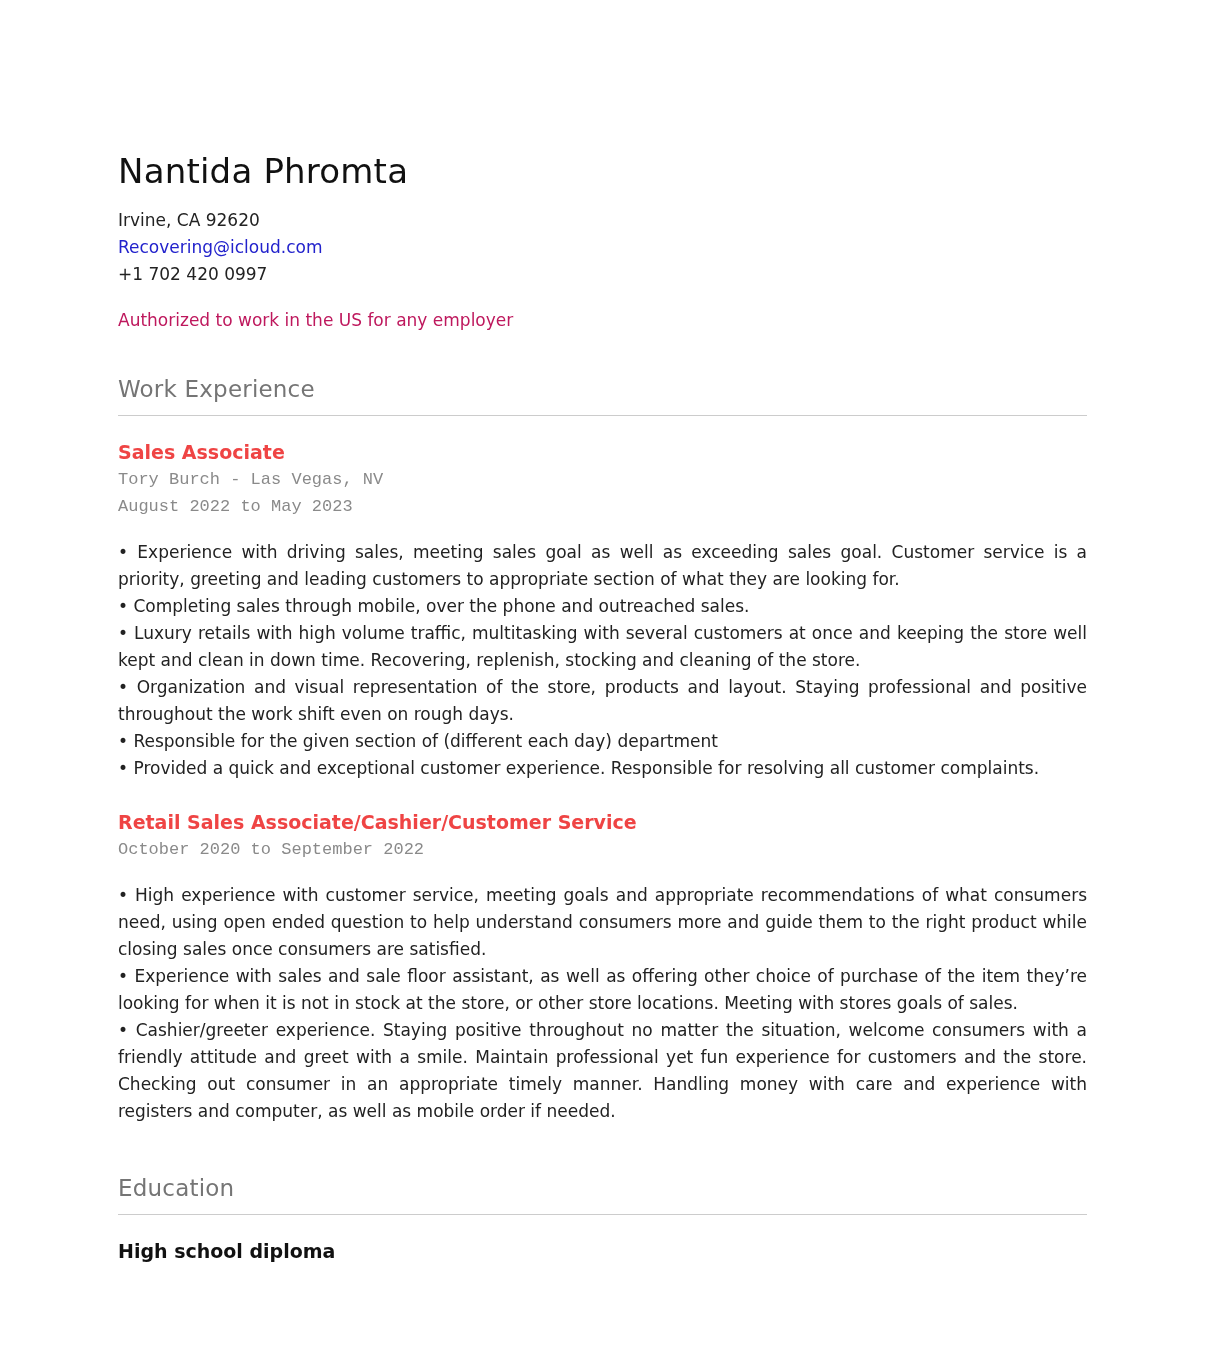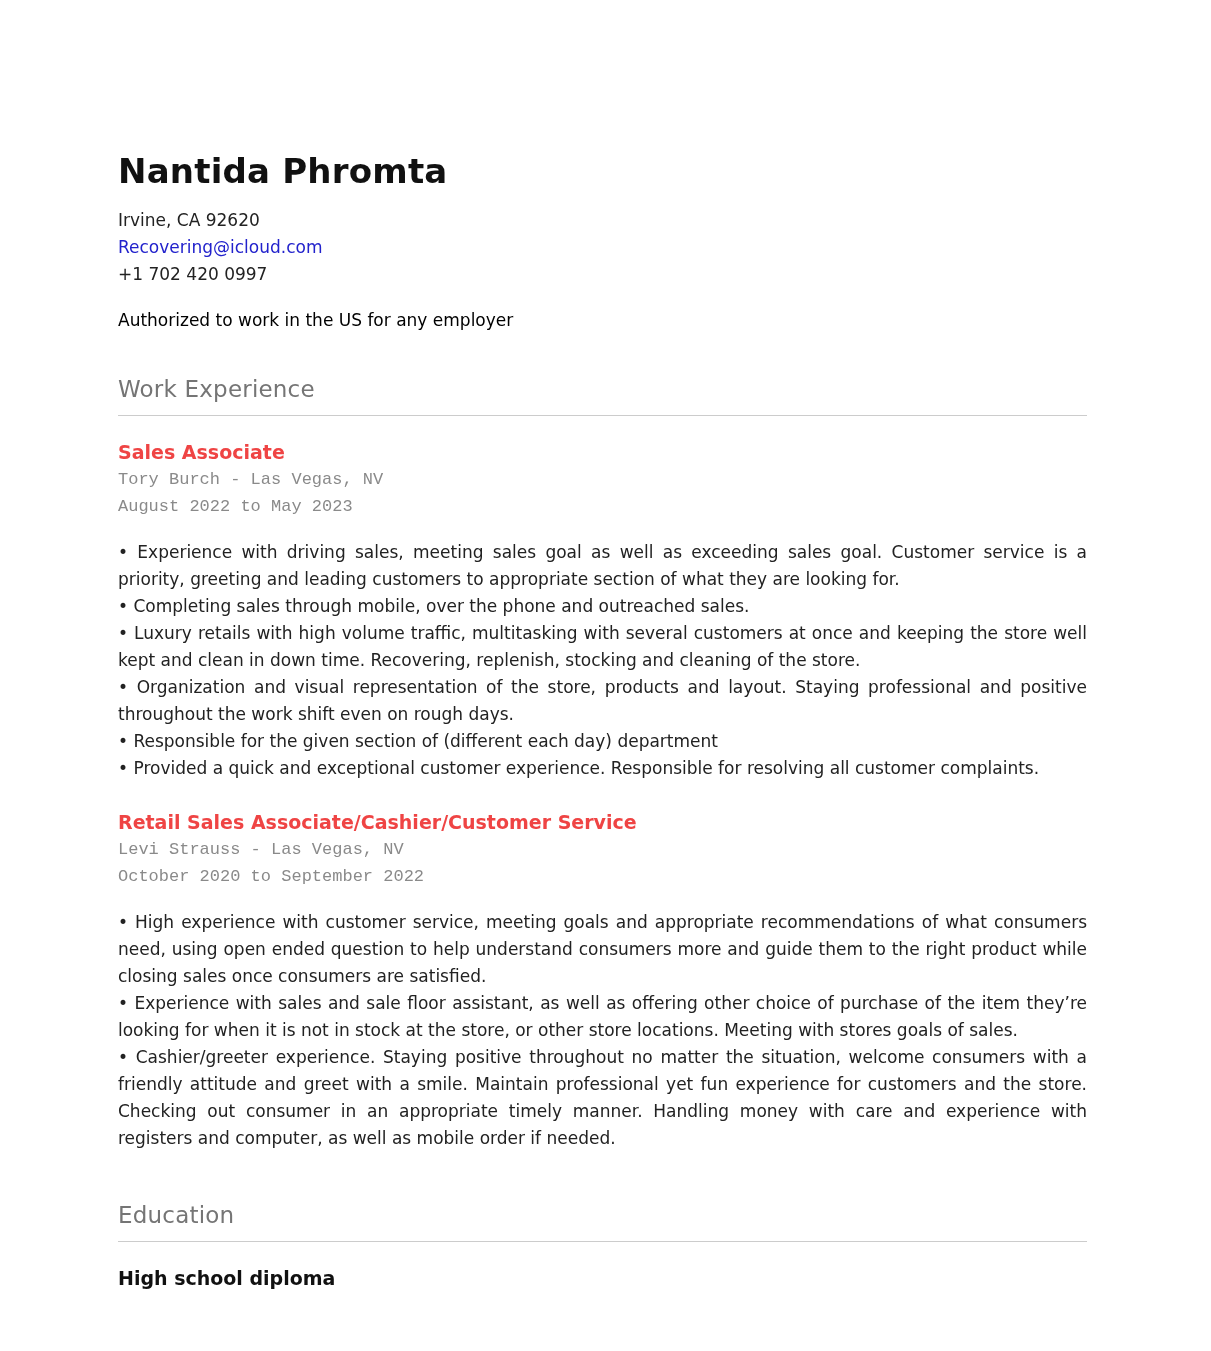--- a/index.html
+++ b/index.html
@@ -16,42 +16,42 @@
   }
   .page {
     box-sizing: border-box;
     width: 1211px;
     height: 1351px;
     padding: 150px 124px 40px 118px;
   }
   
   .candidate-name {
     font-size: 34px;
-    font-weight: 700;
+    font-weight: 400;
     color: #111111;
     margin: 0 0 14px 0;
     line-height: 1.25;
     letter-spacing: 0.2px;
   }
   .contact p {
     margin: 0;
     font-size: 17px;
     line-height: 27px;
     color: #222222;
   }
   .email-link {
     color: #2222cc;
     text-decoration: none;
     cursor: pointer;
   }
   .auth-note {
     margin: 19px 0 0 0;
     font-size: 17px;
     line-height: 27px;
-    color: #000000;
+    color: #be185d;
   }
   
   .section {
     margin-top: 42px;
   }
   .section-title {
     font-size: 23px;
     font-weight: 400;
     color: #757575;
     margin: 0;
@@ -129,21 +129,20 @@
         <p>• Completing sales through mobile, over the phone and outreached sales.</p>
         <p>• Luxury retails with high volume traffic, multitasking with several customers at once and keeping the store well kept and clean in down time. Recovering, replenish, stocking and cleaning of the store.</p>
         <p>• Organization and visual representation of the store, products and layout. Staying professional and positive throughout the work shift even on rough days.</p>
         <p>• Responsible for the given section of (different each day) department</p>
         <p>• Provided a quick and exceptional customer experience. Responsible for resolving all customer complaints.</p>
       </div>
     </div>
 
     <div class="job">
       <h3 class="job-title">Retail Sales Associate/Cashier/Customer Service</h3>
-      <p class="job-meta">Levi Strauss - Las Vegas, NV</p>
       <p class="job-meta">October 2020 to September 2022</p>
       <div class="job-bullets">
         <p>• High experience with customer service, meeting goals and appropriate recommendations of what consumers need, using open ended question to help understand consumers more and guide them to the right product while closing sales once consumers are satisfied.</p>
         <p>• Experience with sales and sale floor assistant, as well as offering other choice of purchase of the item they’re looking for when it is not in stock at the store, or other store locations. Meeting with stores goals of sales.</p>
         <p>• Cashier/greeter experience. Staying positive throughout no matter the situation, welcome consumers with a friendly attitude and greet with a smile. Maintain professional yet fun experience for customers and the store. Checking out consumer in an appropriate timely manner. Handling money with care and experience with registers and computer, as well as mobile order if needed.</p>
       </div>
     </div>
   </div>
 
   <div class="section section-edu">

